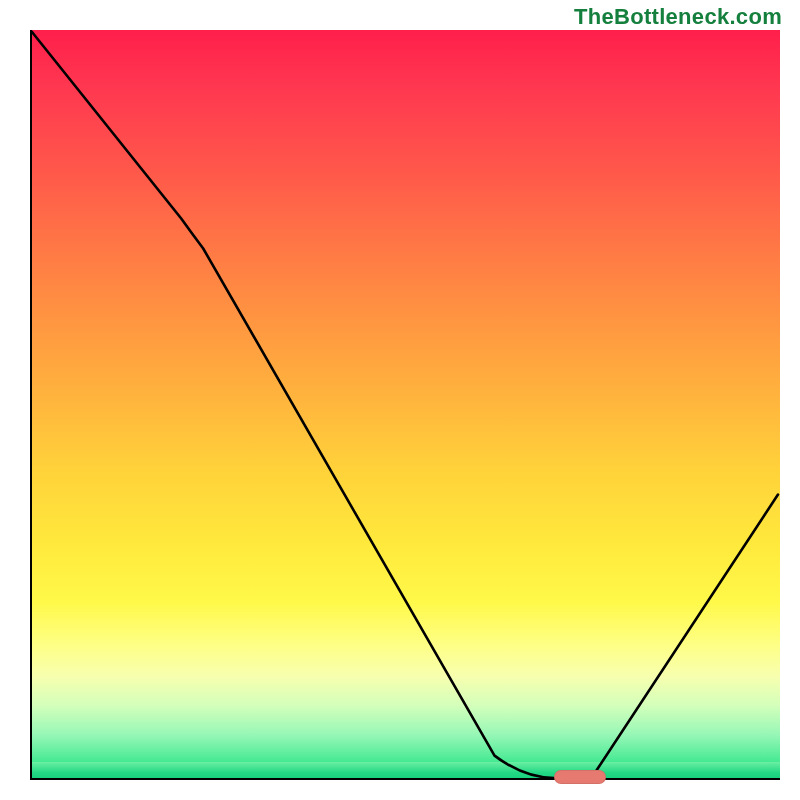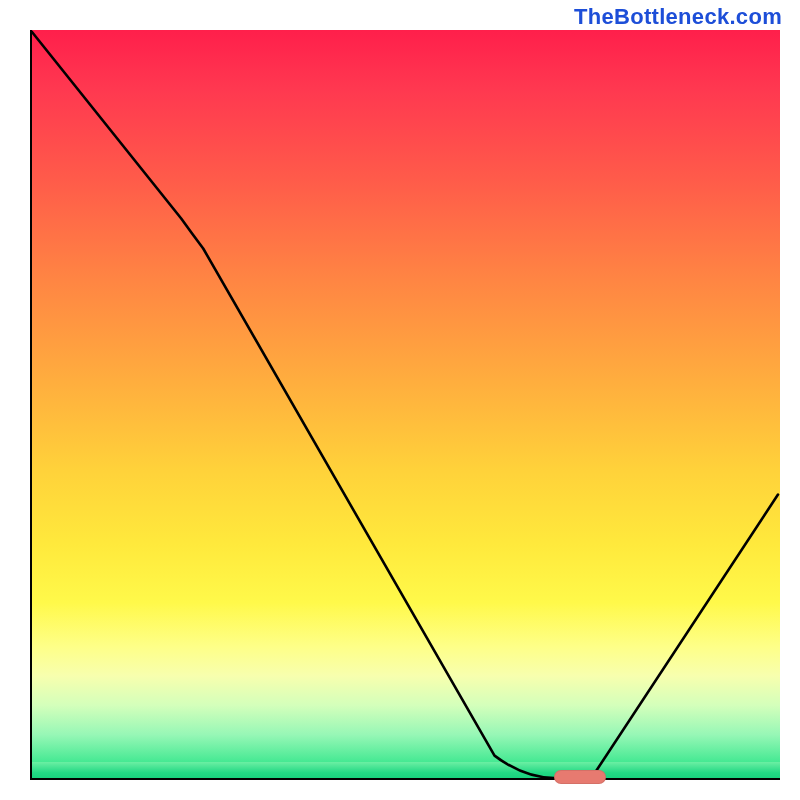--- a/index.html
+++ b/index.html
@@ -1,17 +1,17 @@
 <!DOCTYPE html>
 <html><head>
 <meta charset="utf-8">
 <style>
   html,body{margin:0;padding:0;width:800px;height:800px;background:#fff;overflow:hidden;font-family:Arial,Helvetica,sans-serif}
   .frame{position:absolute;left:0;top:0;width:800px;height:800px}
-  .watermark{position:absolute;top:4px;right:18px;font-size:22px;font-weight:600;color:#1d4ed8;letter-spacing:.3px}
+  .watermark{position:absolute;top:4px;right:18px;font-size:22px;font-weight:600;color:#15803d;letter-spacing:.3px}
   .plot-area{position:absolute;left:30px;top:30px;width:750px;height:750px;border:2px solid #000;border-top:none;border-right:none;box-sizing:border-box}
   
   .grad{position:absolute;left:32px;top:30px;width:748px;height:734px;
         background:linear-gradient(to bottom,
           #ff1f4b 0%,
           #ff3850 8%,
           #ff5a4a 20%,
           #ff8543 34%,
           #ffae3e 48%,
           #ffd23a 60%,

